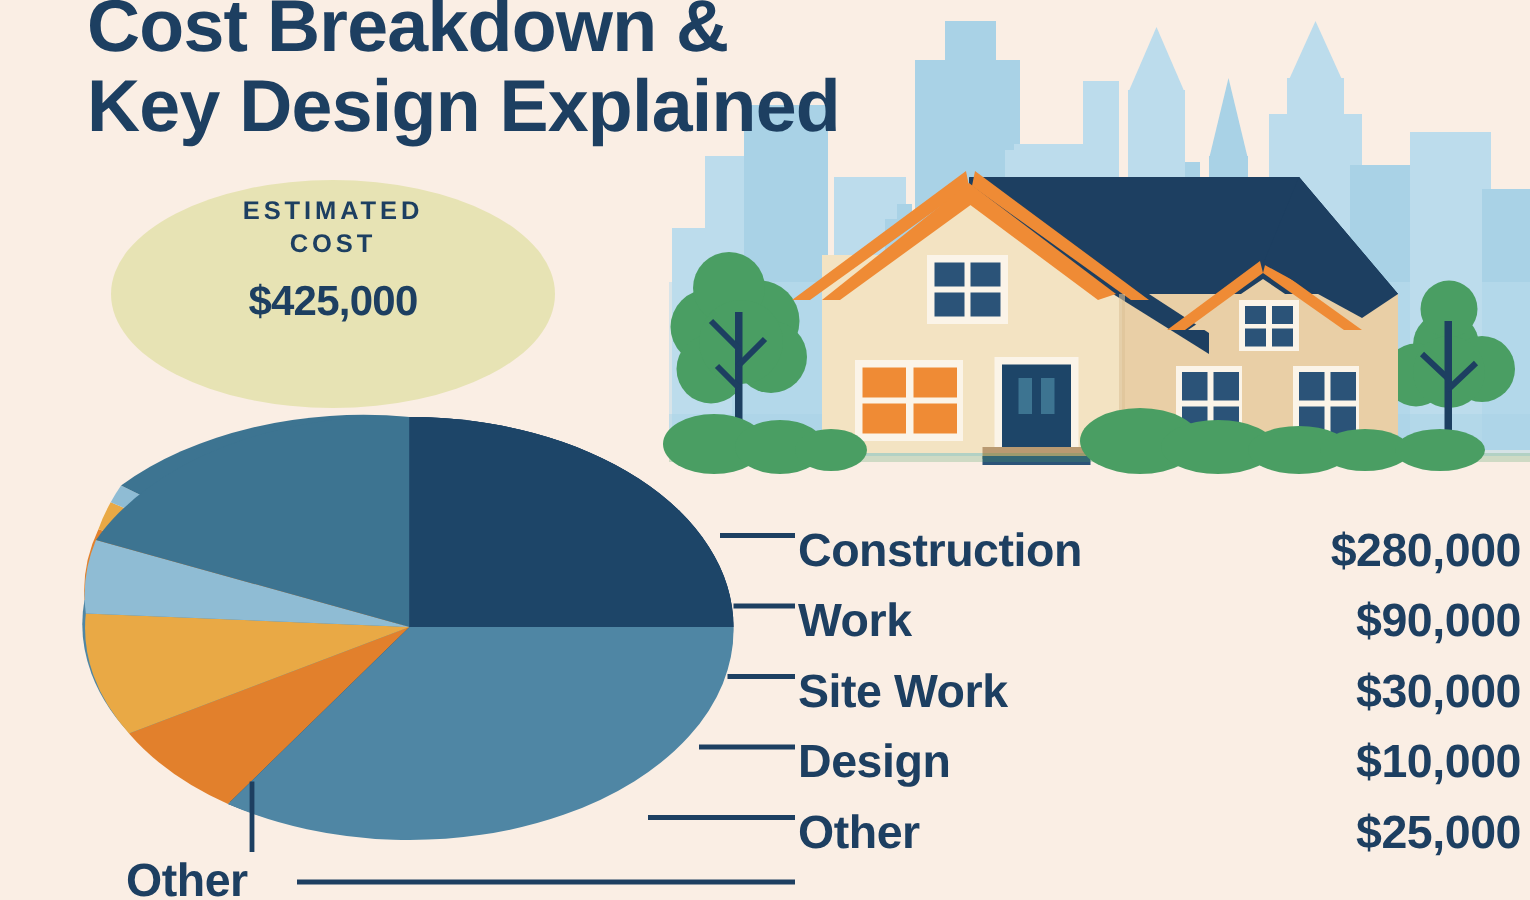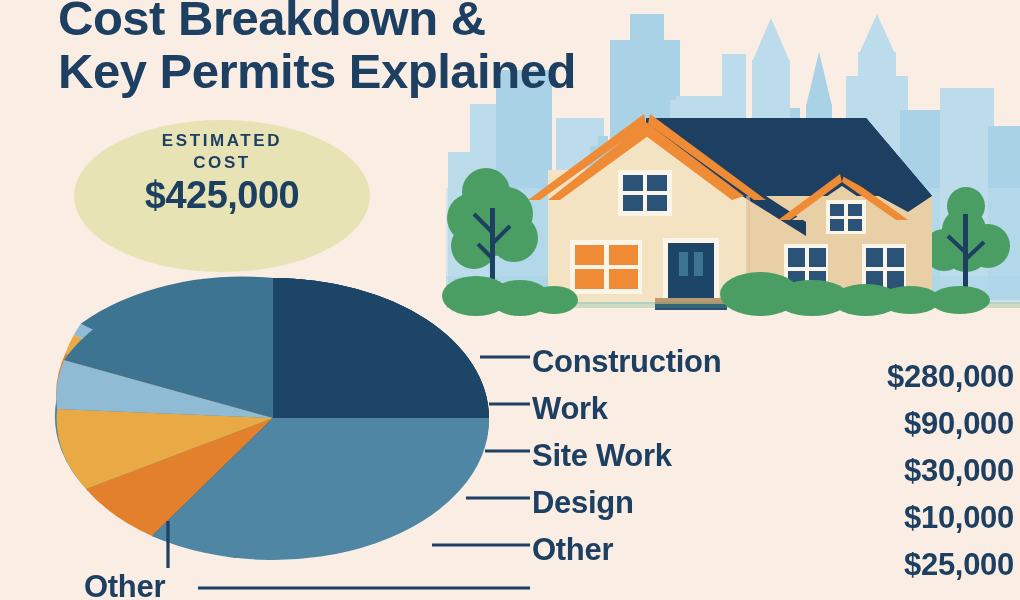--- a/index.html
+++ b/index.html
@@ -50,25 +50,25 @@
   }
   .badge-label {
     display: block;
     font-size: 17px;
     font-weight: bold;
     letter-spacing: 2.6px;
     line-height: 1.32;
   }
   .badge-value {
     display: block;
-    font-size: 38px;
+    font-size: 28px;
     font-weight: bold;
     letter-spacing: -0.5px;
     line-height: 1.05;
-    margin-top: 1px;
+    margin-top: 11px;
   }
 
   
   .pie-outside-label {
     position: absolute;
     left: 84px;
     top: 569px;
     color: #1d3f61;
     font-size: 31px;
     font-weight: bold;
@@ -79,21 +79,21 @@
   
   .legend {
     position: absolute;
     left: 532px;
     top: 338px;
     width: 482px;
   }
   .legend-row {
     position: relative;
     display: flex;
-    align-items: center;
+    align-items: flex-end;
     justify-content: space-between;
     height: 47px;
     white-space: nowrap;
   }
   .legend-label {
     color: #1d3f61;
     font-size: 31px;
     font-weight: bold;
     letter-spacing: -0.3px;
   }
@@ -282,21 +282,21 @@
       <line x1="466" y1="498" x2="530" y2="498"></line>
       <line x1="432" y1="545" x2="530" y2="545"></line>
       <line x1="430" y1="588" x2="530" y2="588"></line>
       <line x1="168" y1="521" x2="168" y2="568"></line>
       <line x1="198" y1="588" x2="430" y2="588"></line>
     </g>
   </svg>
 
   <div class="title">
     <span class="title-line">Cost Breakdown &amp;</span>
-    <span class="title-line">Key Permits Explained</span>
+    <span class="title-line">Key Design Explained</span>
   </div>
 
   <div class="badge-text">
     <span class="badge-label">ESTIMATED</span>
     <span class="badge-label">COST</span>
     <span class="badge-value">$425,000</span>
   </div>
 
   <div class="pie-outside-label">Other</div>
 

